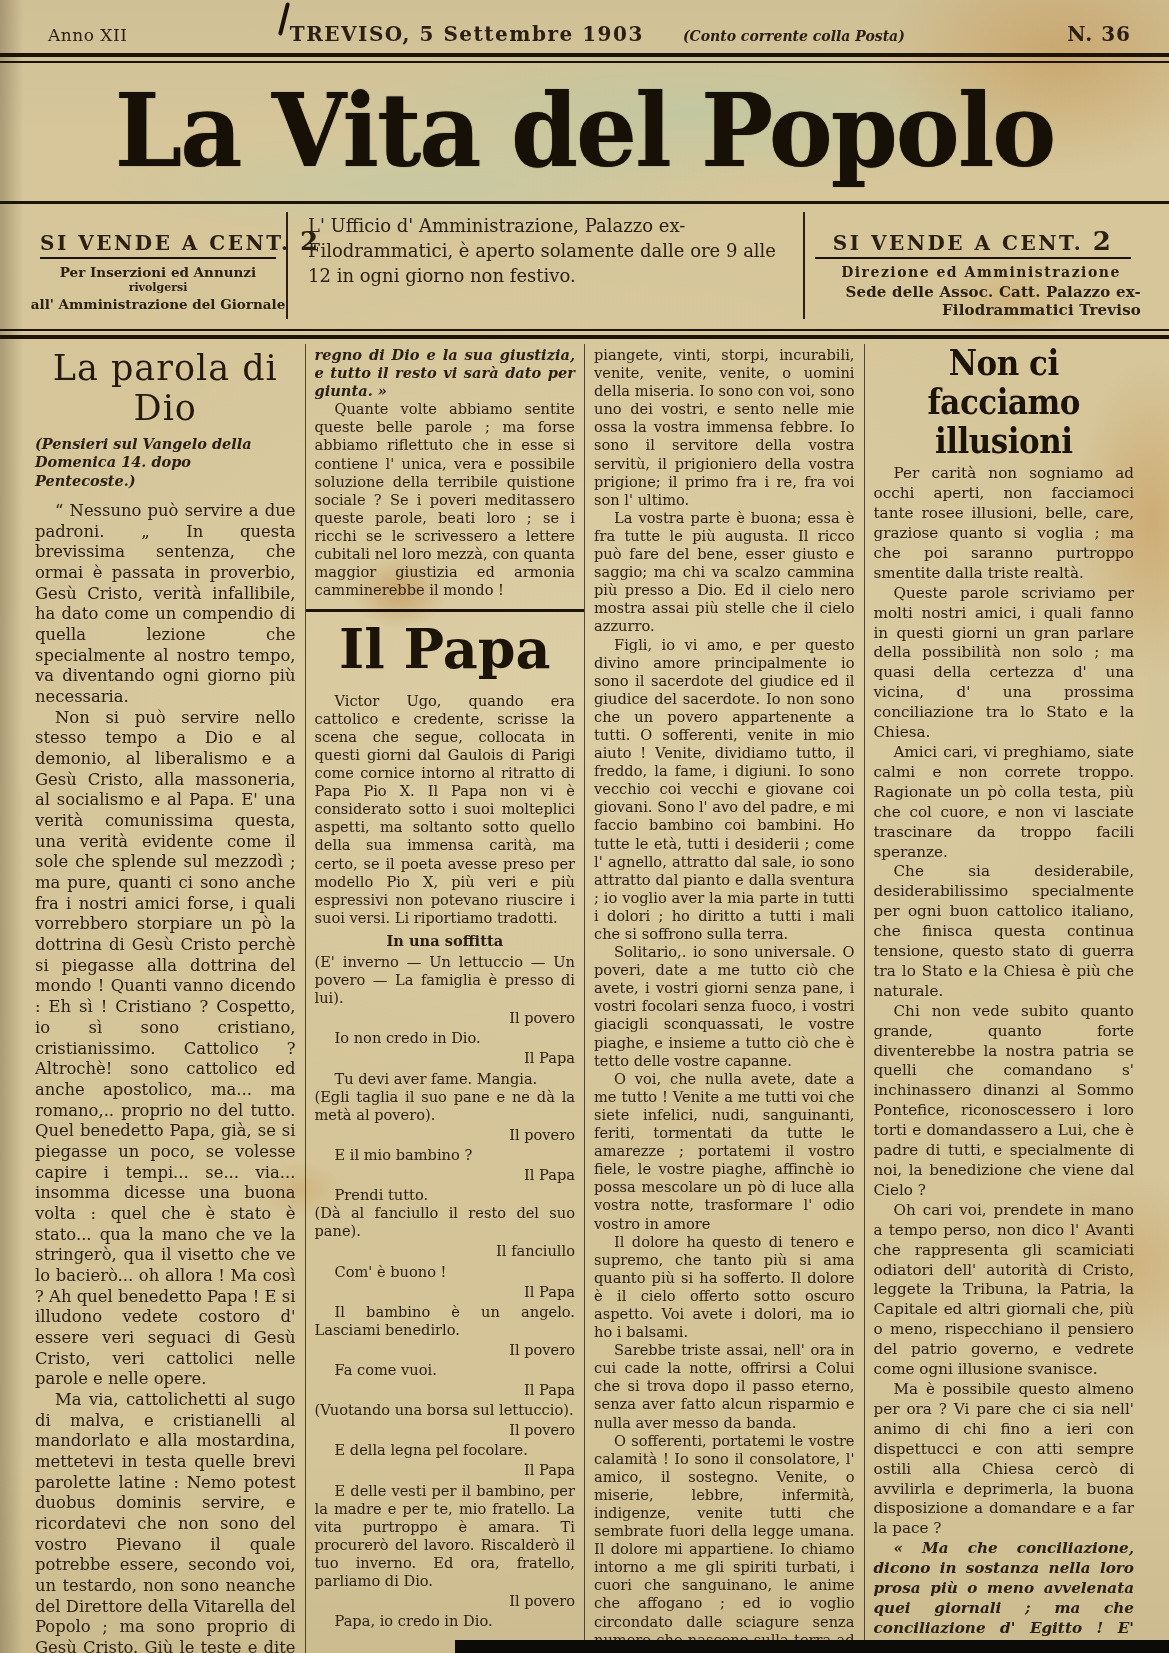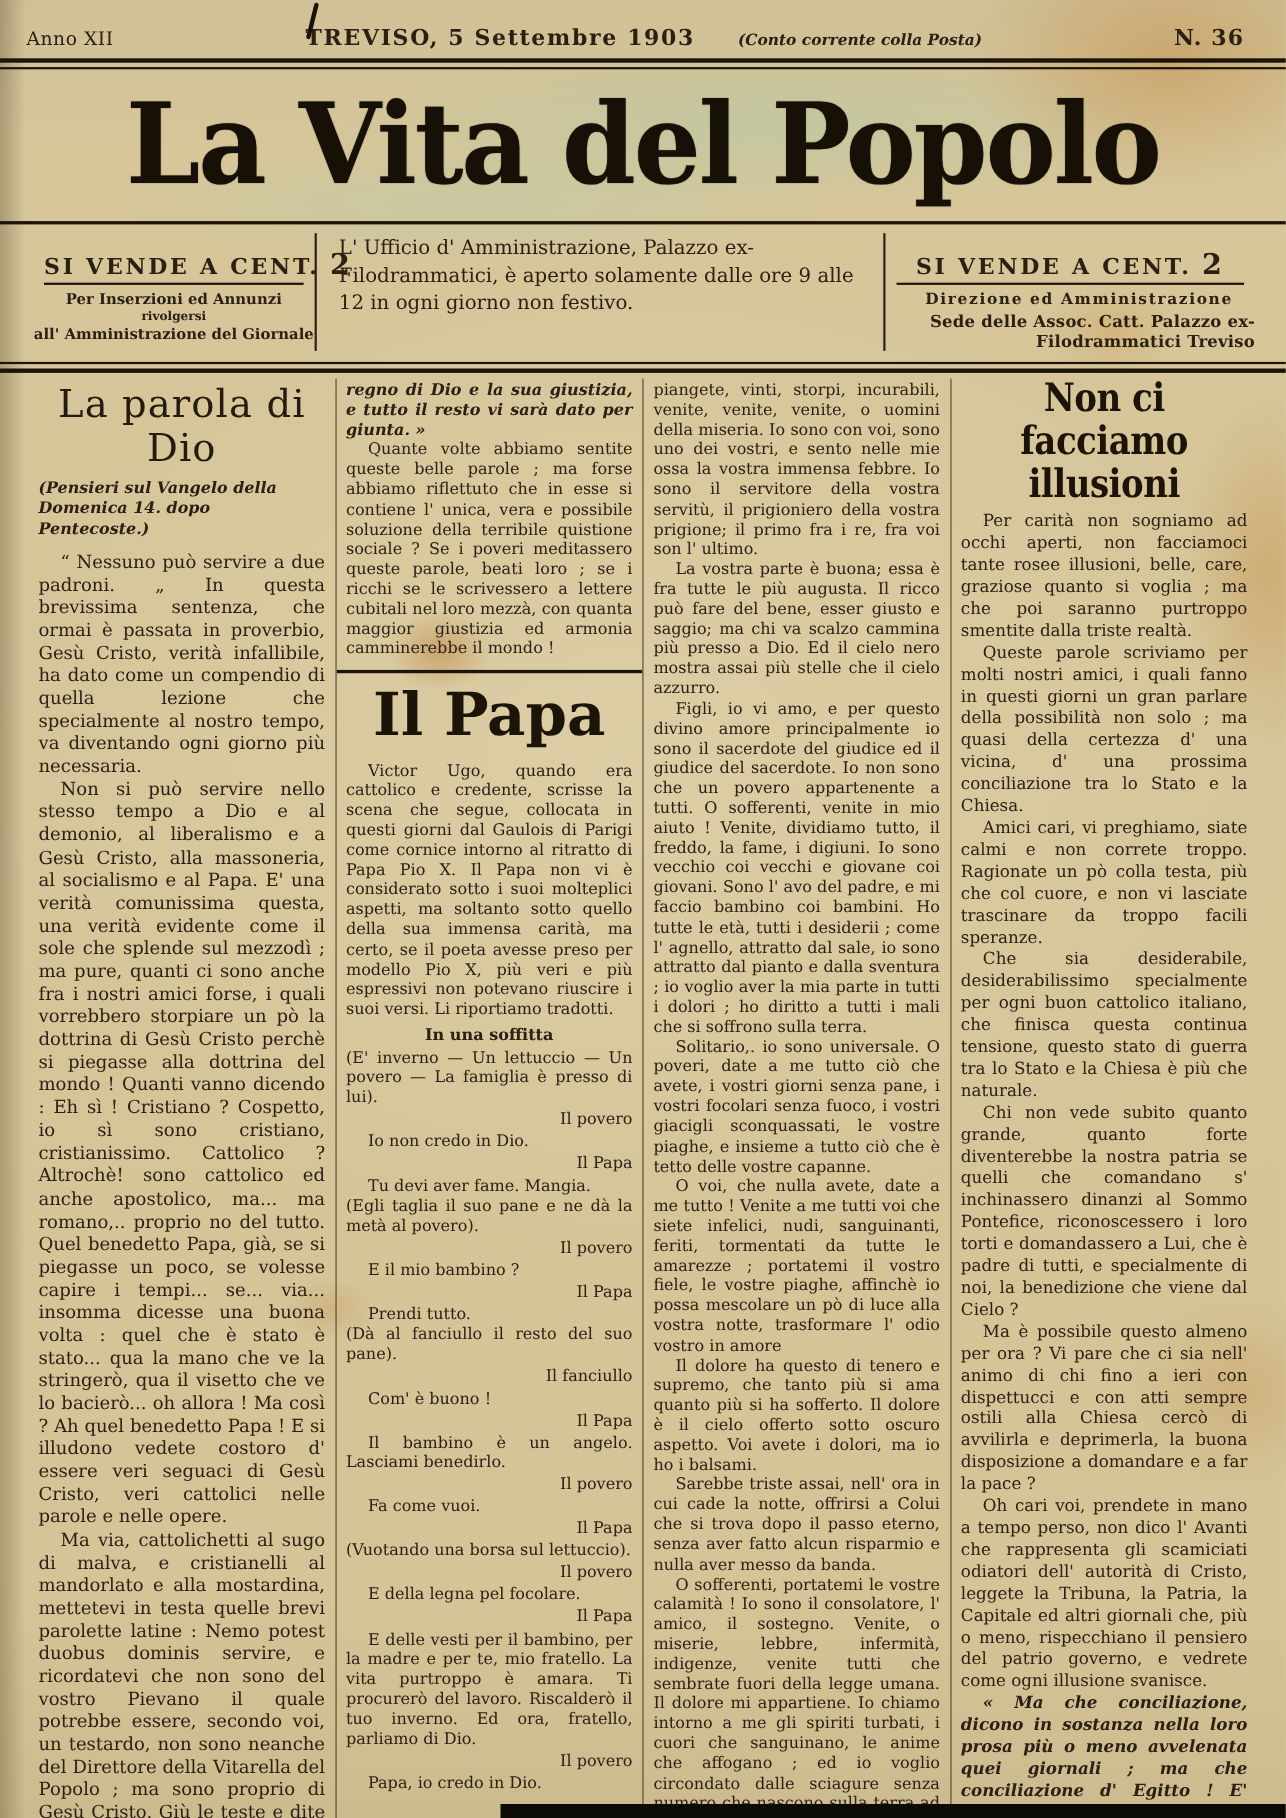--- a/index.html
+++ b/index.html
@@ -17,21 +17,21 @@
       radial-gradient(ellipse 520px 95px at 690px 115px, rgba(140,205,180,0.26), rgba(140,205,180,0) 75%),
       radial-gradient(ellipse 430px 70px at 430px 185px, rgba(150,210,190,0.22), rgba(150,210,190,0) 75%),
       radial-gradient(ellipse 760px 560px at 50% 42%, rgba(255,250,228,0.16), rgba(255,250,228,0) 80%),
       linear-gradient(90deg, rgba(60,45,25,0.28), rgba(60,45,25,0) 2%),
       linear-gradient(180deg, #cfc096, #d6c69a 8%, #d4c498 88%, #cbbb8e);
   }
   .ink-slash { position:absolute; left:282px; top:2px; width:4px; height:34px;
     background:#1a1208; transform:rotate(14deg); border-radius:2px; }
   .bottom-bar { position:absolute; left:455px; right:0; bottom:0; height:13px; background:#0d0b08; }
 
-  .top-strip { display:flex; align-items:baseline; padding:22px 38px 0 24px; }
+  .top-strip { display:flex; align-items:baseline; padding:22px 38px 0 48px; }
   .anno { font-size:17px; letter-spacing:0.5px; }
   .date-group { flex:1; text-align:center; }
   .dateline { font-weight:bold; font-size:20px; letter-spacing:1.5px; }
   .postal { font-weight:bold; font-style:italic; font-size:14px; margin-left:34px; }
   .issue { font-weight:bold; font-size:20px; letter-spacing:1px; }
 
   .rule { border:0; }
   .rule-double { margin-top:7px; height:4px;
     border-top:4px solid #1c1309; border-bottom:2px solid #1c1309; }
   .masthead { margin:0; padding:2px 0 0; height:136px; text-align:center;
@@ -176,20 +176,20 @@
         <div class="b-para">Sarebbe triste assai, nell' ora in cui cade la notte, offrirsi a Colui che si trova dopo il passo eterno, senza aver fatto alcun risparmio e nulla aver messo da banda.</div>
         <div class="b-para">O sofferenti, portatemi le vostre calamità ! Io sono il consolatore, l' amico, il sostegno. Venite, o miserie, lebbre, infermità, indigenze, venite tutti che sembrate fuori della legge umana. Il dolore mi appartiene. Io chiamo intorno a me gli spiriti turbati, i cuori che sanguinano, le anime che affogano ; ed io voglio circondato dalle sciagure senza numero che nascono sulla terra ad ogni ora, in ogni luogo, arrivare con tutti i poveri dinanzi a Dio. Venite, o voi che siete rejetti, che siete sprezzati ....</div>
       </section>
     <section class="col col-4">
         <div class="b-title3">Non ci facciamo illusioni</div>
         <div class="b-para">Per carità non sogniamo ad occhi aperti, non facciamoci tante rosee illusioni, belle, care, graziose quanto si voglia ; ma che poi saranno purtroppo smentite dalla triste realtà.</div>
         <div class="b-para">Queste parole scriviamo per molti nostri amici, i quali fanno in questi giorni un gran parlare della possibilità non solo ; ma quasi della certezza d' una vicina, d' una prossima conciliazione tra lo Stato e la Chiesa.</div>
         <div class="b-para">Amici cari, vi preghiamo, siate calmi e non correte troppo. Ragionate un pò colla testa, più che col cuore, e non vi lasciate trascinare da troppo facili speranze.</div>
         <div class="b-para">Che sia desiderabile, desiderabilissimo specialmente per ogni buon cattolico italiano, che finisca questa continua tensione, questo stato di guerra tra lo Stato e la Chiesa è più che naturale.</div>
         <div class="b-para">Chi non vede subito quanto grande, quanto forte diventerebbe la nostra patria se quelli che comandano s' inchinassero dinanzi al Sommo Pontefice, riconoscessero i loro torti e domandassero a Lui, che è padre di tutti, e specialmente di noi, la benedizione che viene dal Cielo ?</div>
+        <div class="b-para">Oh cari voi, prendete in mano a tempo perso, non dico l' Avanti che rappresenta gli scamiciati odiatori dell' autorità di Cristo, leggete la Tribuna, la Patria, la Capitale ed altri giornali che, più o meno, rispecchiano il pensiero del patrio governo, e vedrete come ogni illusione svanisce.</div>
         <div class="b-para">Ma è possibile questo almeno per ora ? Vi pare che ci sia nell' animo di chi fino a ieri con dispettucci e con atti sempre ostili alla Chiesa cercò di avvilirla e deprimerla, la buona disposizione a domandare e a far la pace ?</div>
-        <div class="b-para">Oh cari voi, prendete in mano a tempo perso, non dico l' Avanti che rappresenta gli scamiciati odiatori dell' autorità di Cristo, leggete la Tribuna, la Patria, la Capitale ed altri giornali che, più o meno, rispecchiano il pensiero del patrio governo, e vedrete come ogni illusione svanisce.</div>
         <div class="b-italic">« Ma che conciliazione, dicono in sostanza nella loro prosa più o meno avvelenata quei giornali ; ma che conciliazione d' Egitto ! E' impossibile, perchè non è tanto il Papa Leone o Pio che noi combattiamo, nè soltanto le rivendicazioni loro per Roma e pel dominio temporale, ma è il Papato, è la Chiesa, è la sua dottrina, è la sua morale che vogliamo distrutta, annichilita, perchè contra-</div>
       </section>
   </main>
 
   <div class="bottom-bar"></div>
 </div>
 
 </body></html>

